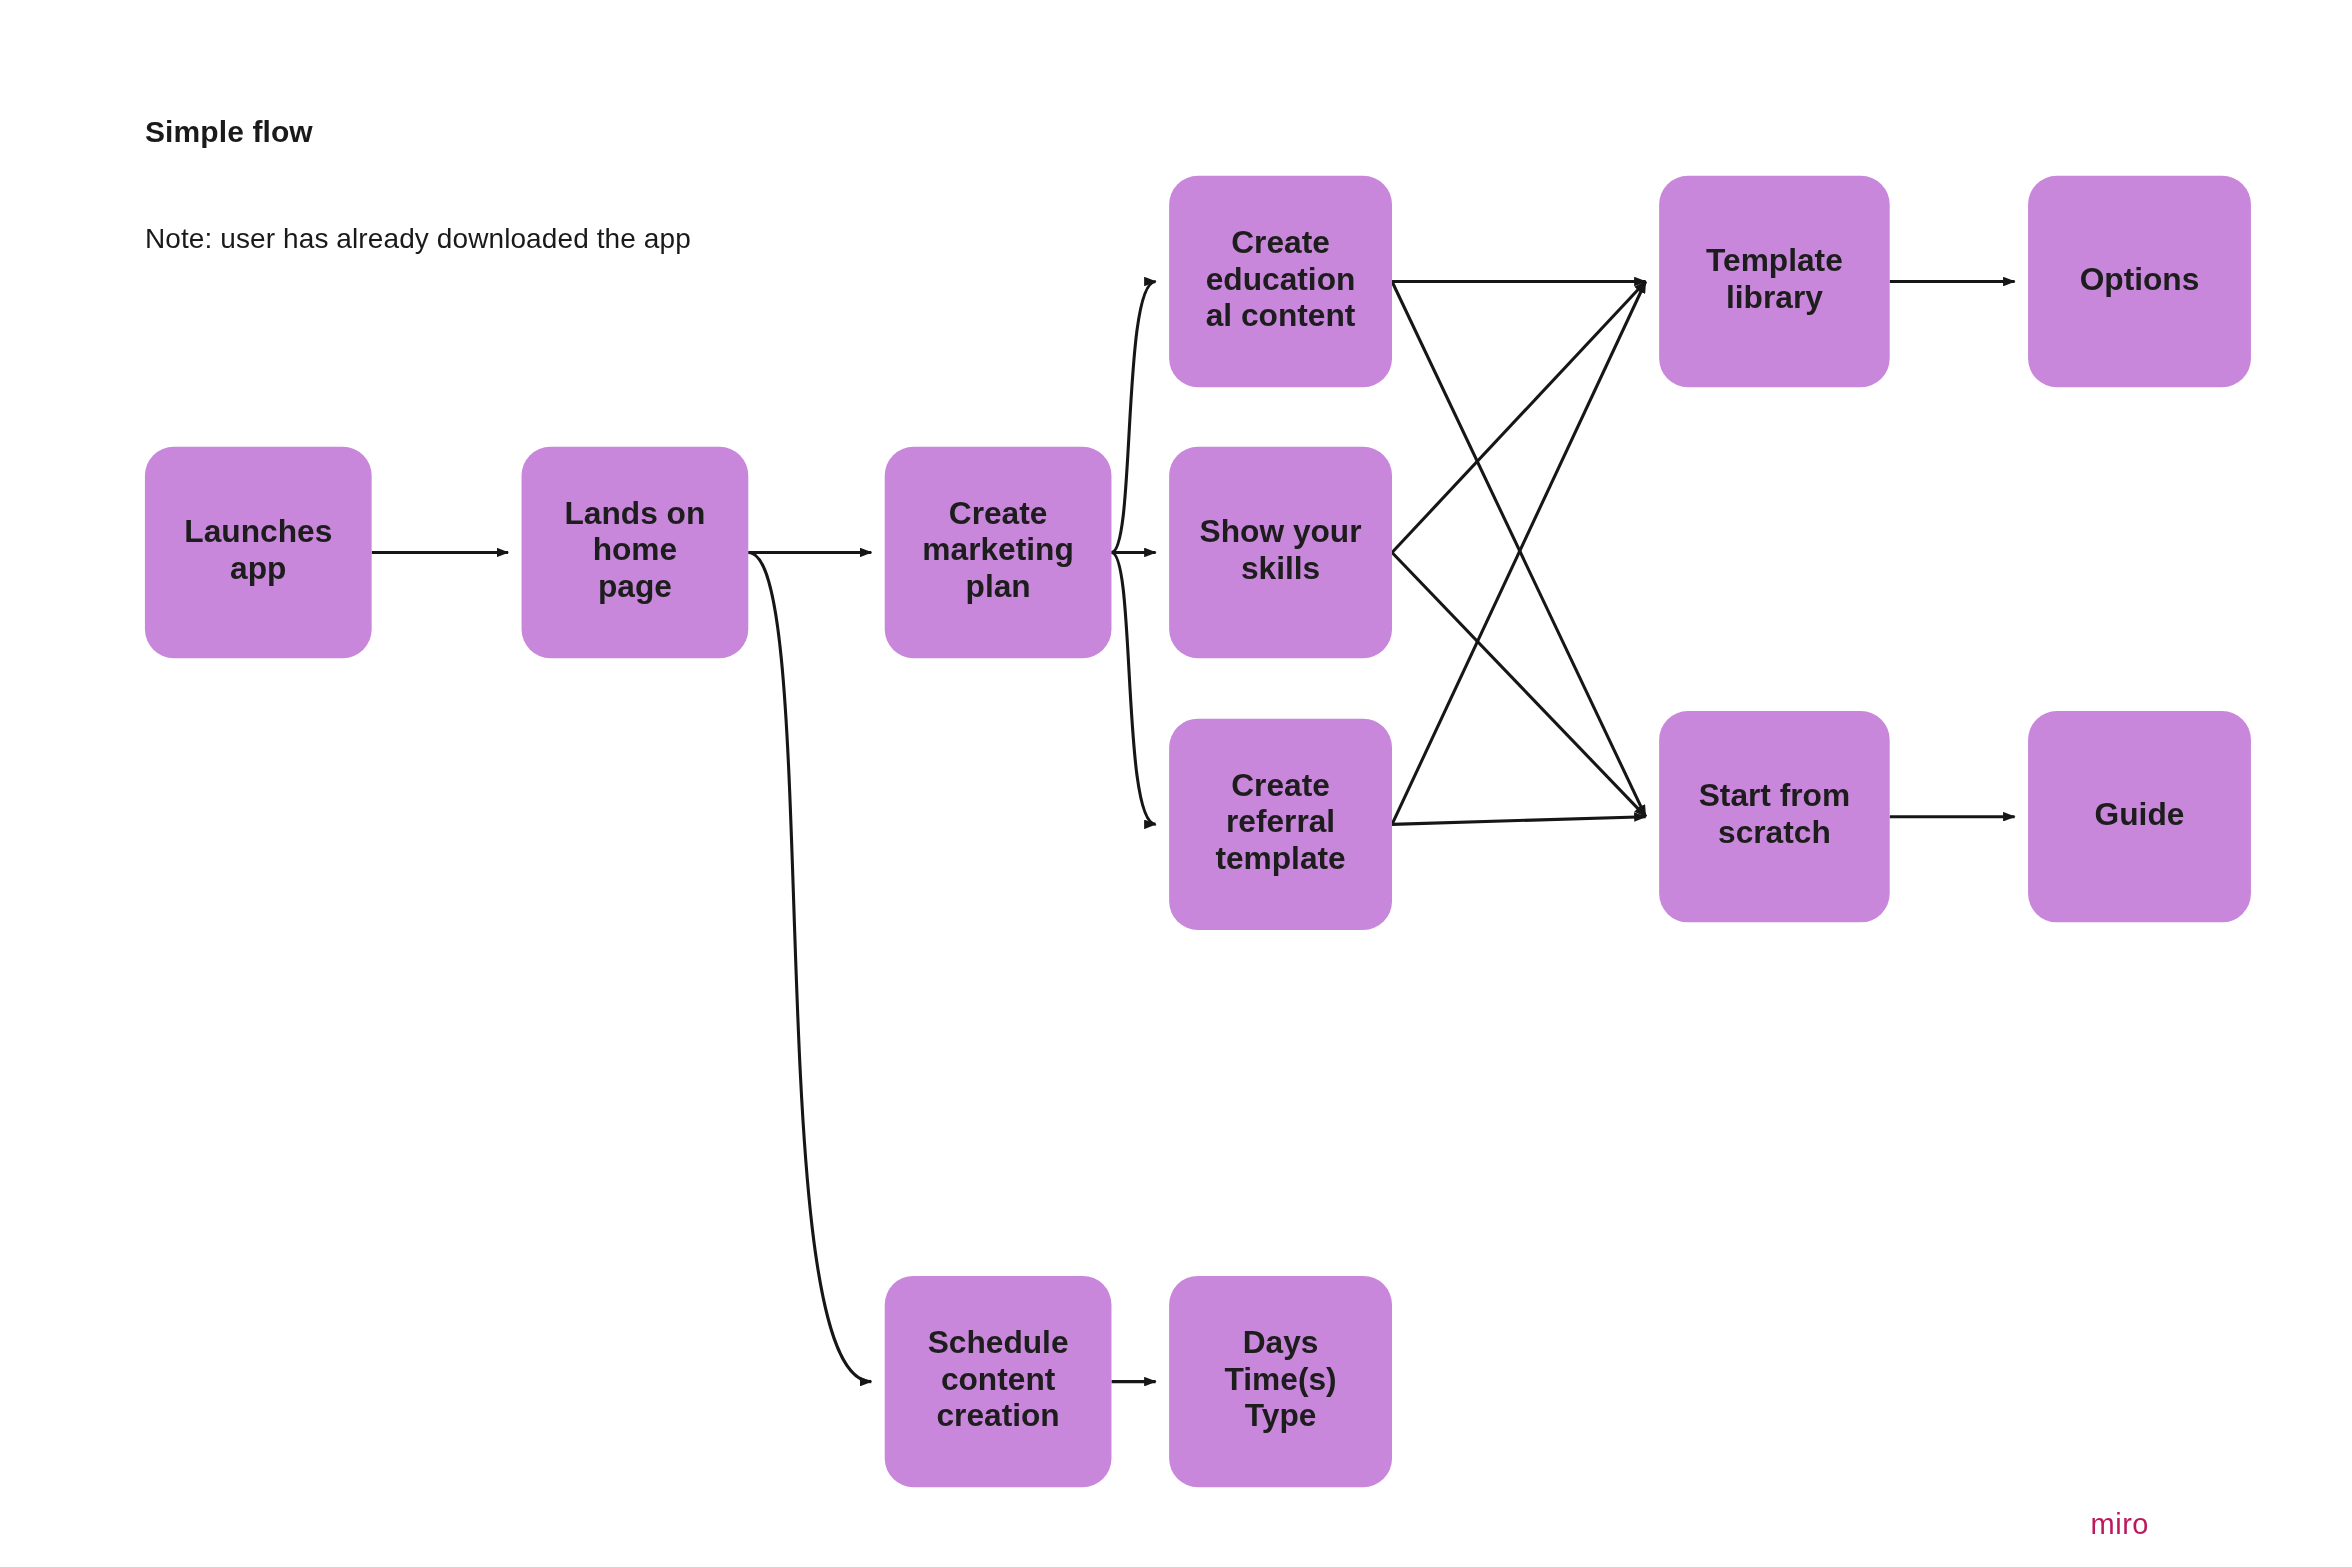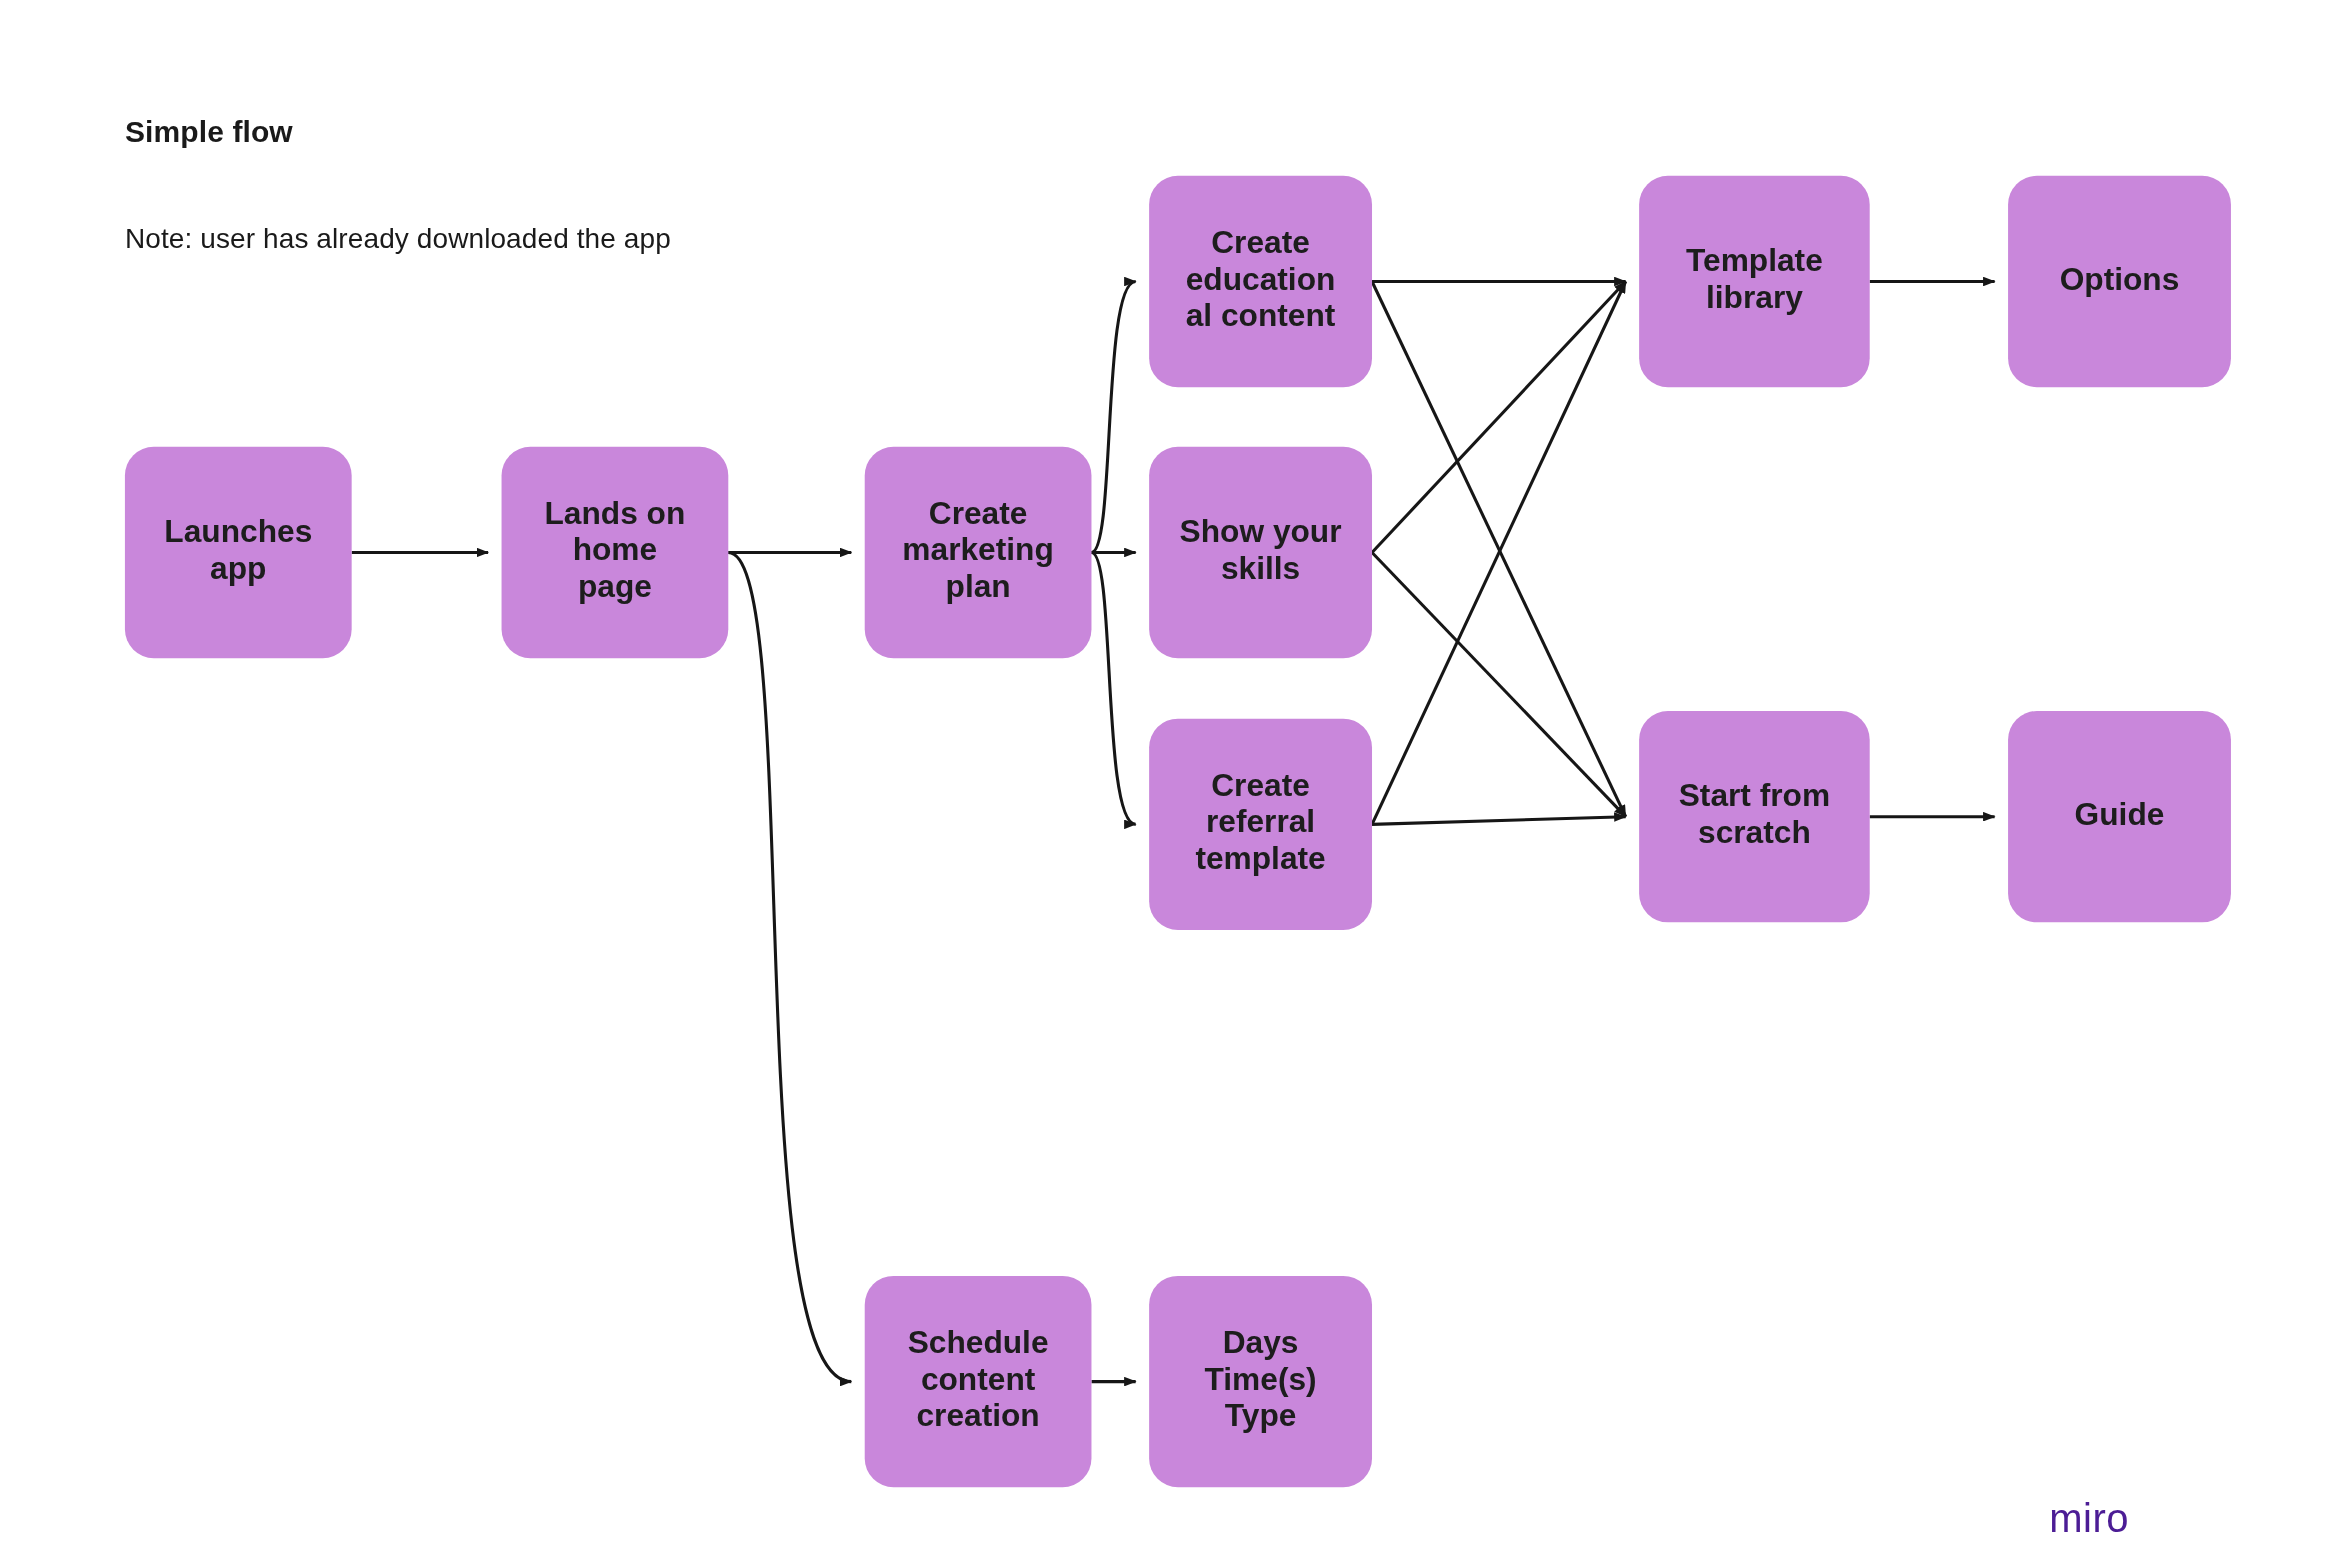--- a/index.html
+++ b/index.html
@@ -14,20 +14,21 @@
     position: relative;
     overflow: hidden;
     font-family: "Liberation Sans", sans-serif;
     -webkit-font-smoothing: antialiased;
   }
   #board {
     position: absolute;
     inset: 0;
     width: 2156px;
     height: 1568px;
+    margin-left: 20px;
   }
   .hdr-title {
     position: absolute;
     left: 125px;
     top: 115px;
     font-size: 30px;
     font-weight: bold;
     color: #1a1a1a;
     letter-spacing: 0.1px;
     white-space: nowrap;
@@ -39,22 +40,22 @@
     font-size: 28px;
     font-weight: normal;
     color: #1a1a1a;
     letter-spacing: 0.1px;
     white-space: nowrap;
   }
   .watermark {
     position: absolute;
     right: 27px;
     bottom: 27px;
-    font-size: 40px;
-    color: #4c1d95;
+    font-size: 29px;
+    color: #be185d;
     letter-spacing: 0.5px;
     font-weight: normal;
   }
   svg.diagram {
     position: absolute;
     left: 0;
     top: 0;
     width: 2353px;
     height: 1568px;
     overflow: visible;

